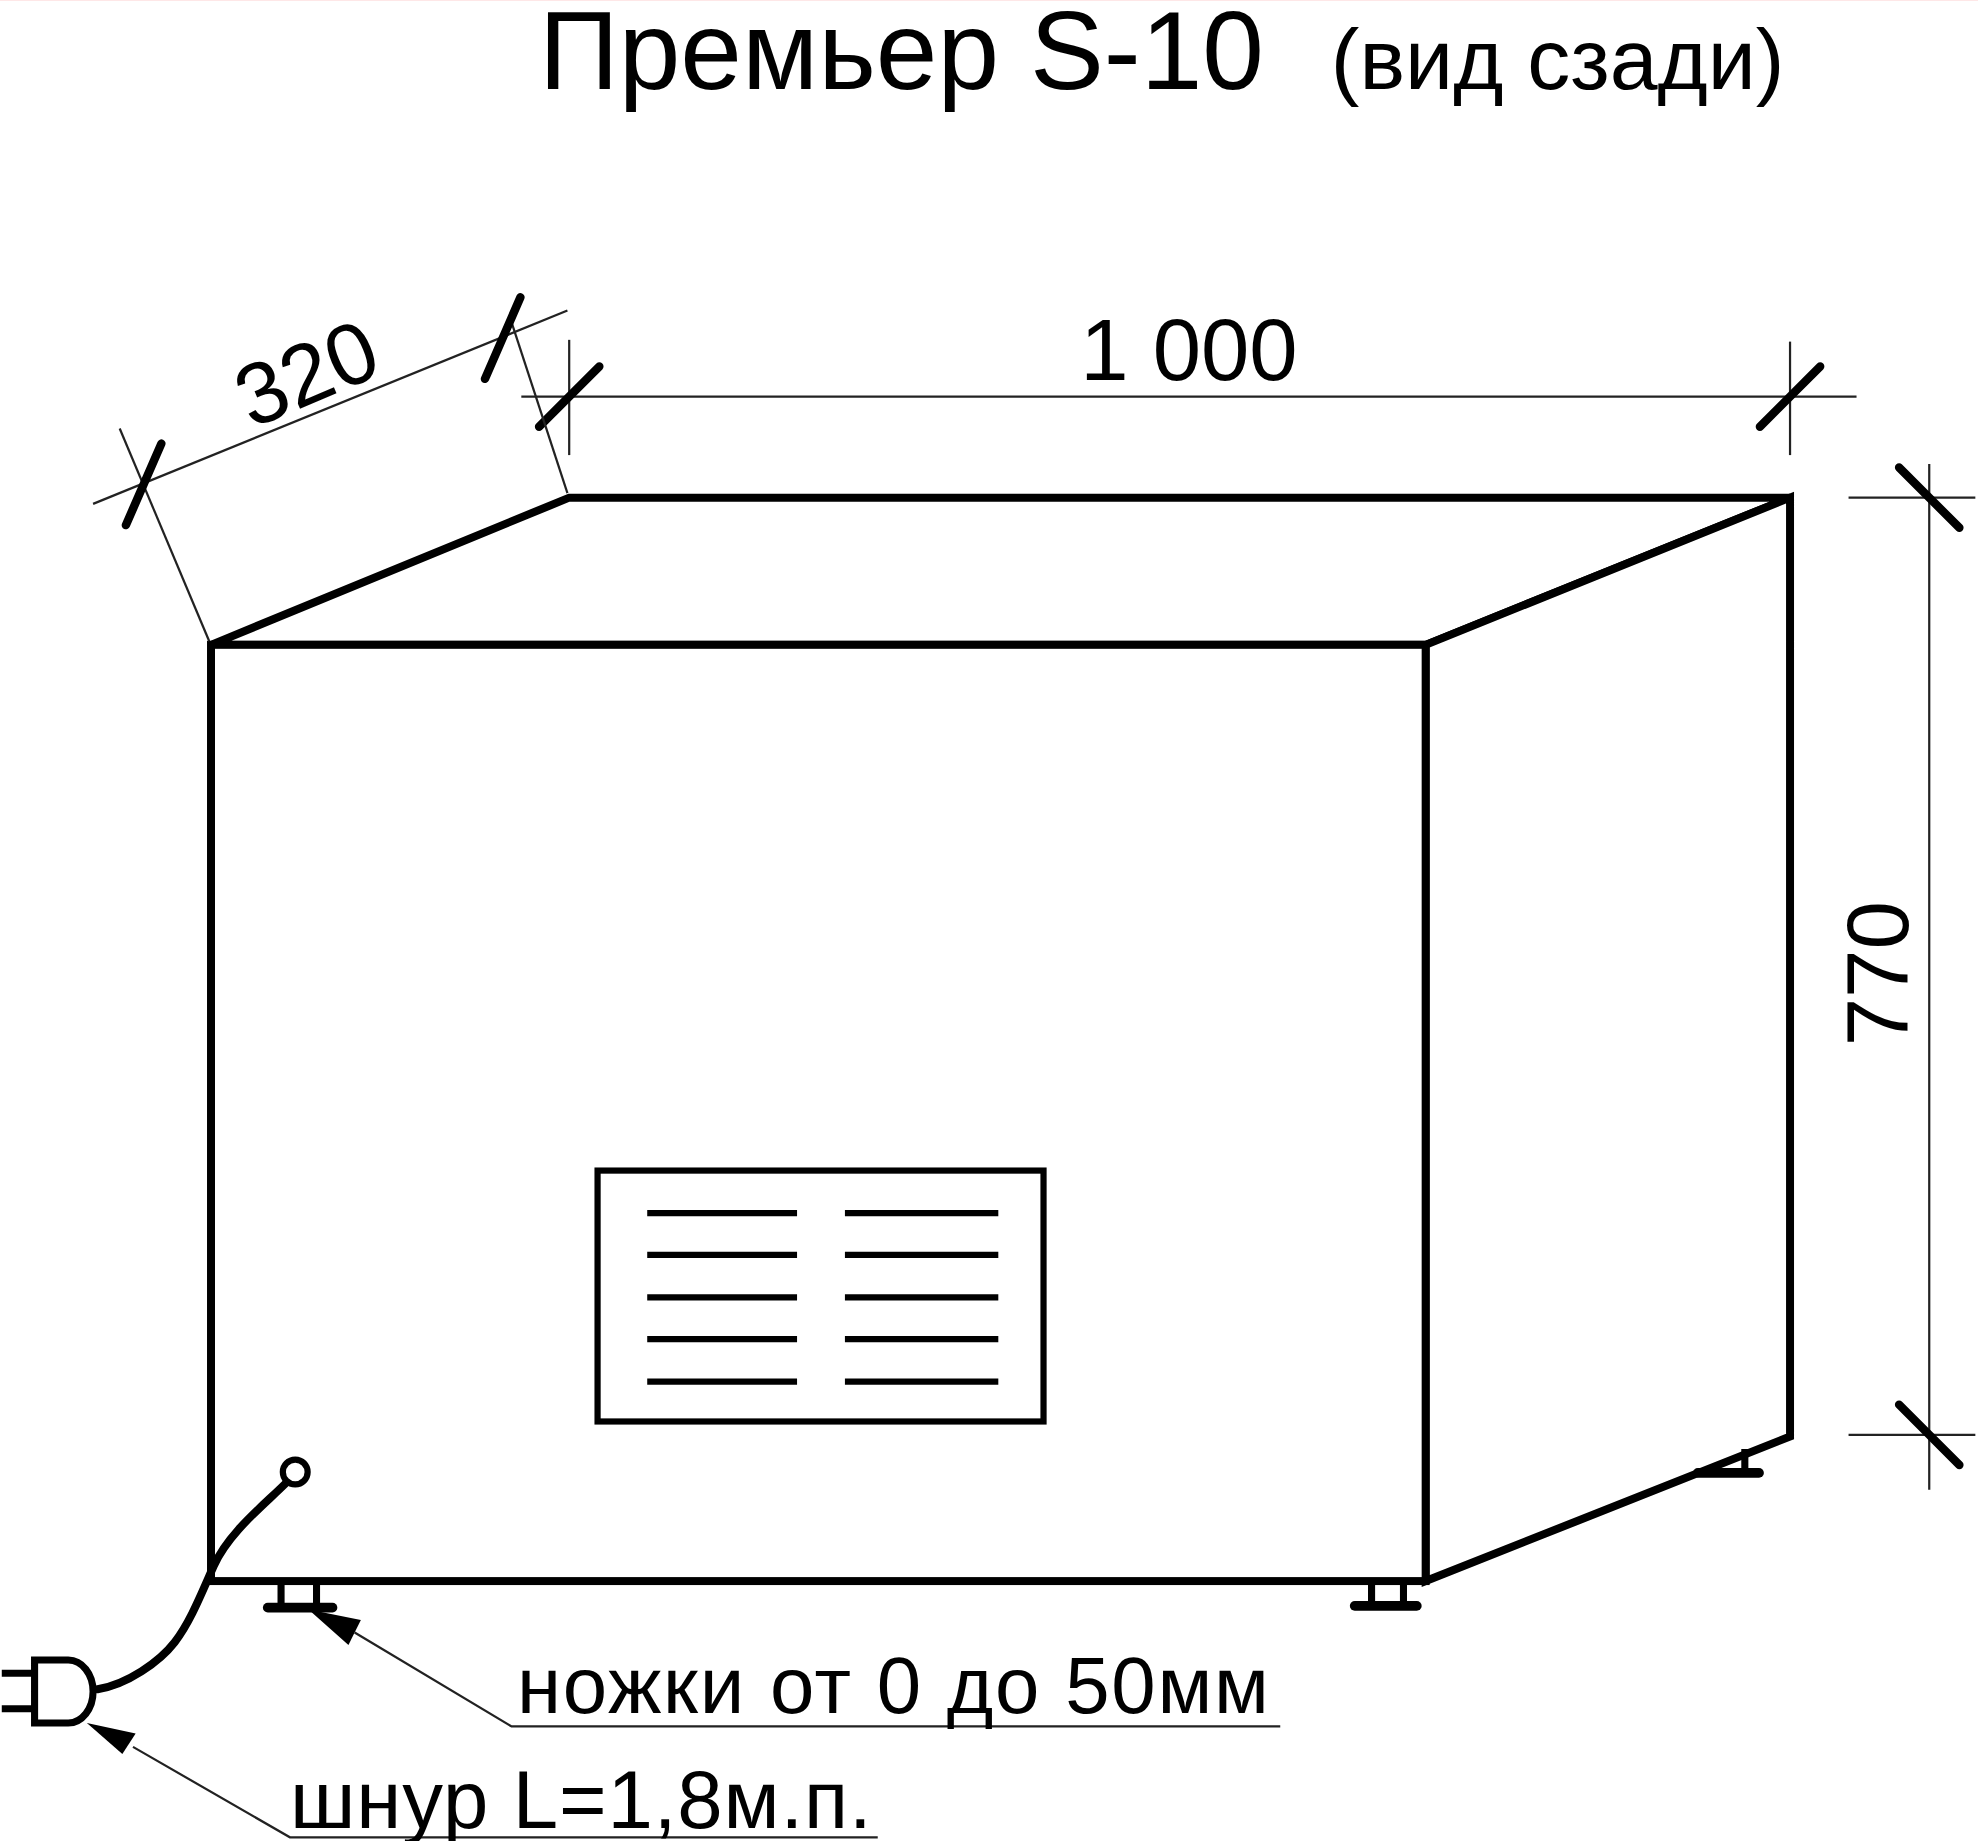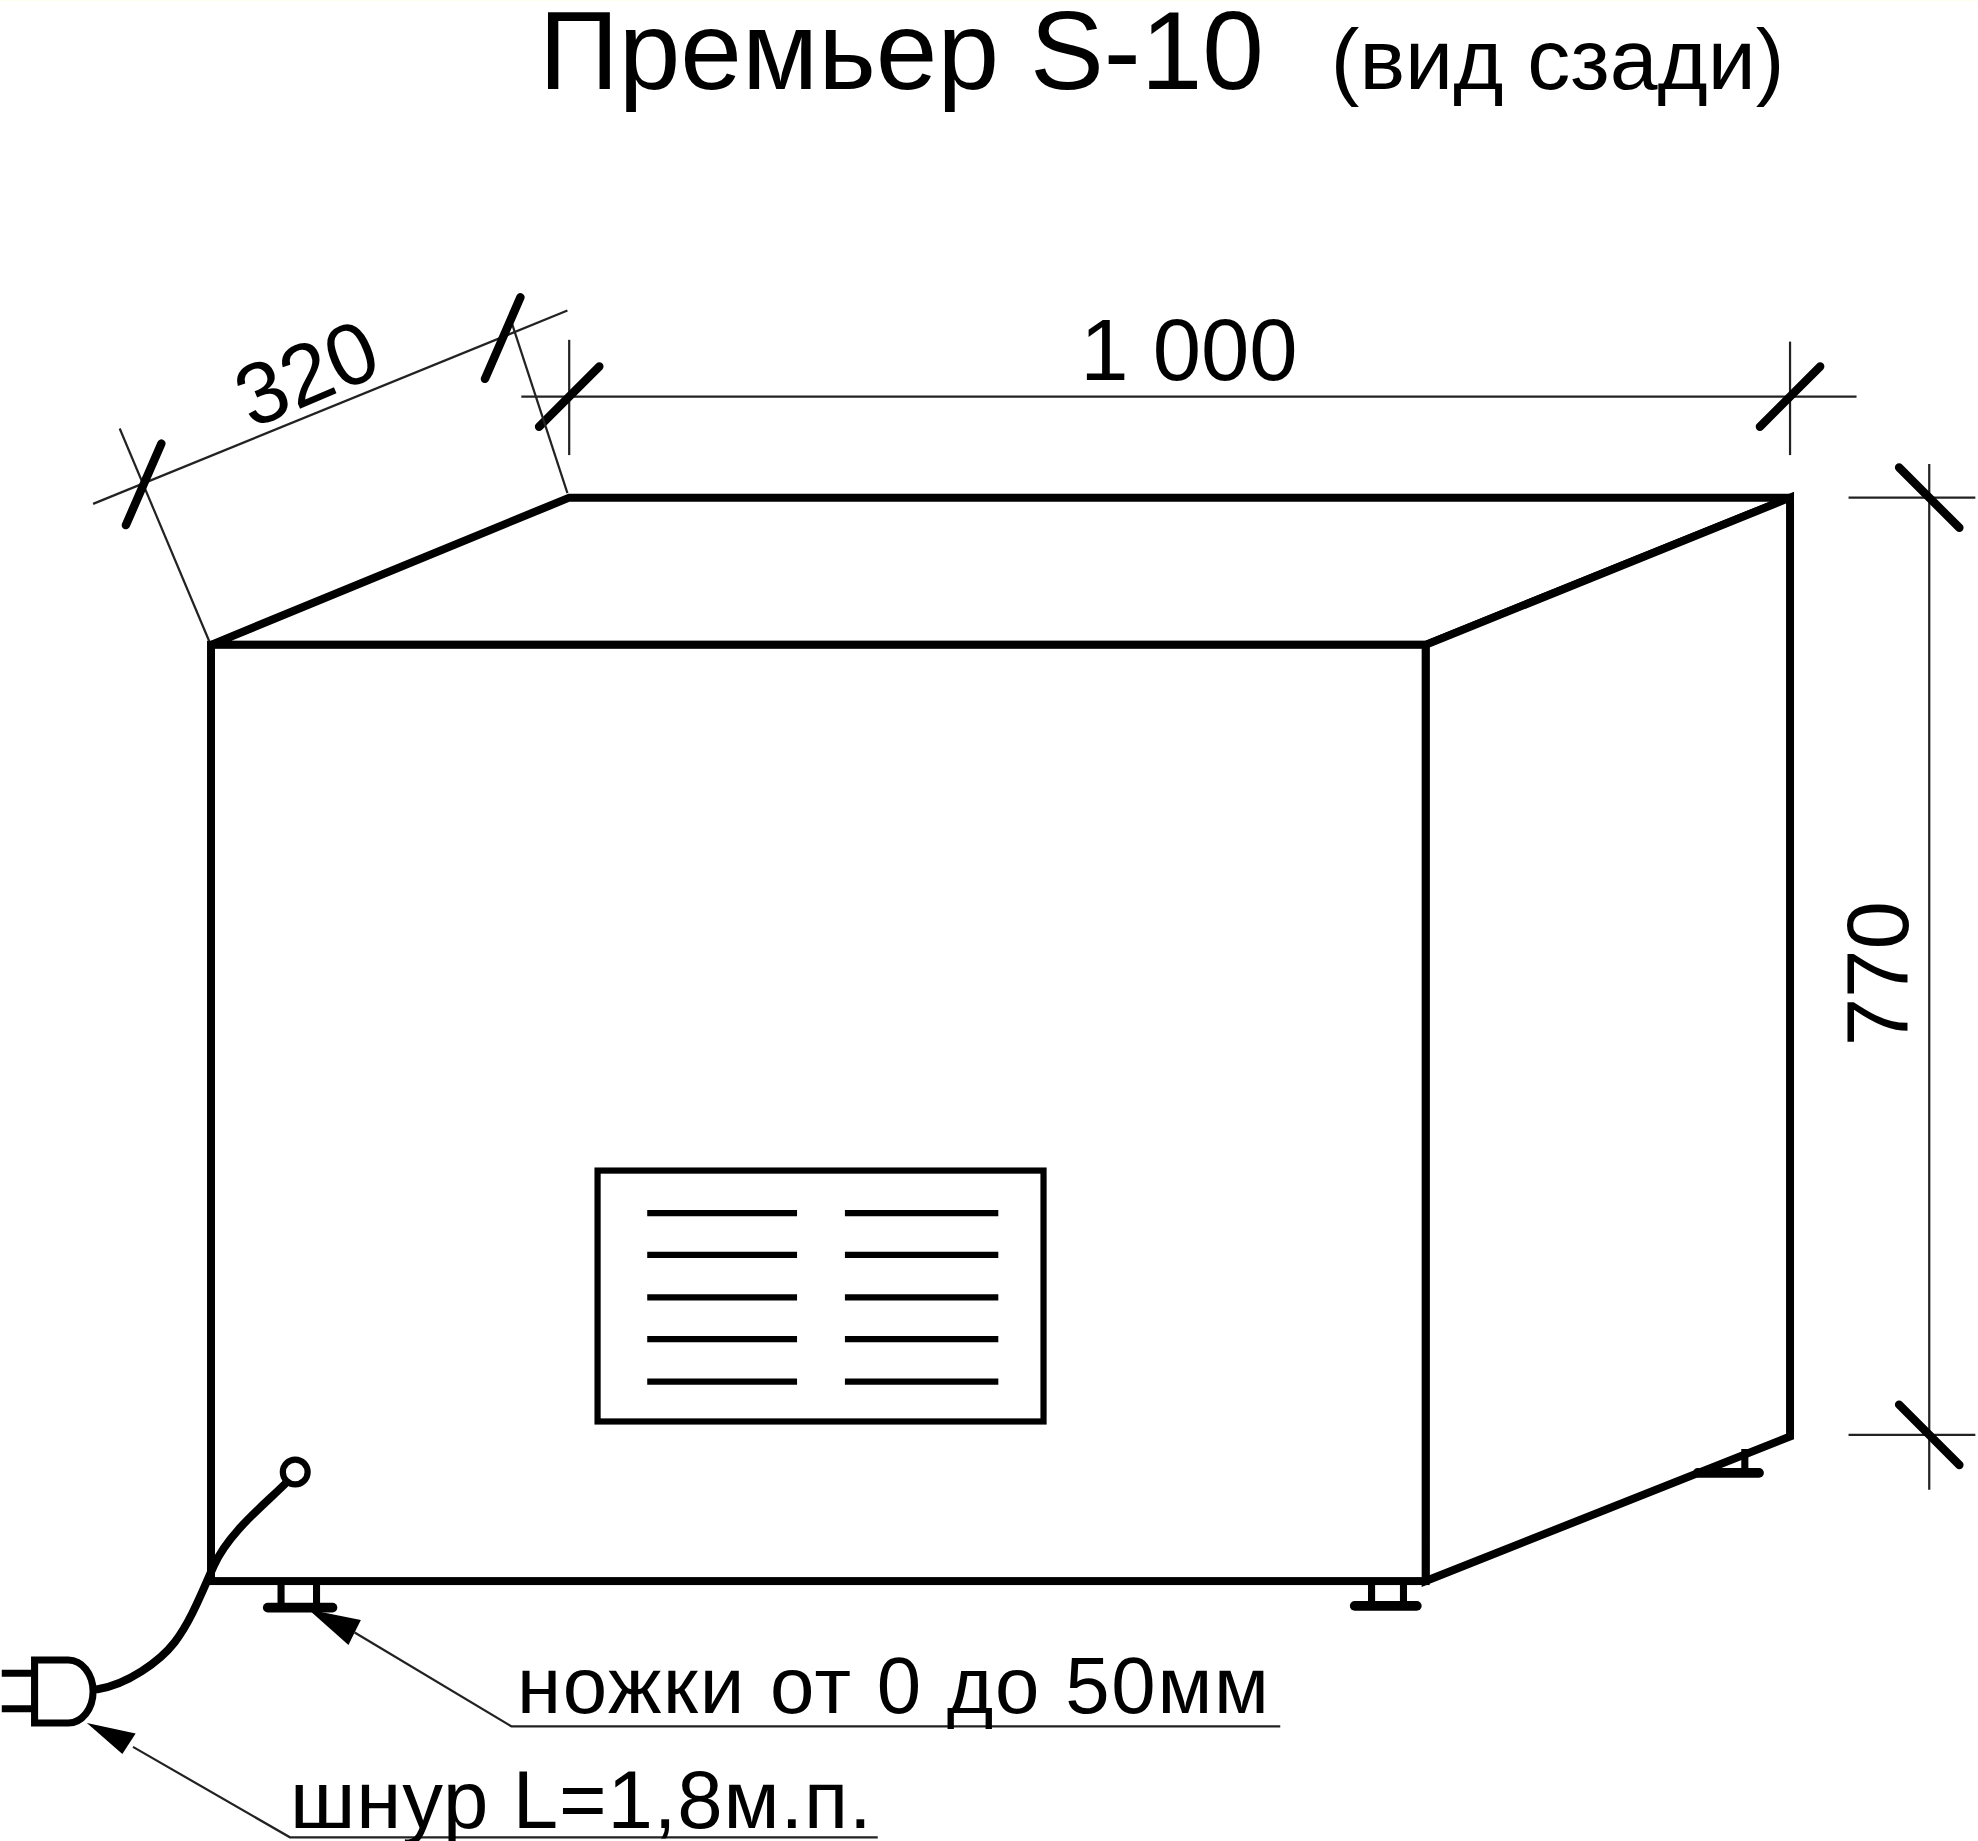--- a/index.html
+++ b/index.html
@@ -1,17 +1,17 @@
 <!DOCTYPE html>
 <html style="font-size:14px"><head>
 <meta charset="utf-8">
 <style>
   html,body{margin:0;padding:0;background:#ffffff;}
   body{font-family:"Liberation Sans", sans-serif;}
-  .stage{width:1978px;height:1842px;position:relative;background:#fef9c3;overflow:hidden;}
+  .stage{width:1978px;height:1842px;position:relative;background:#fca5a5;overflow:hidden;}
   svg{display:block;}
   text{fill:#000;}
   .t-main{font-size:125px;}
   .t-sub{font-size:97px;}
   .t-dim{font-size:98px;}
   .t-note{font-size:90px;letter-spacing:2px;}
   .t-note2{font-size:92px;letter-spacing:1px;}
   .edge{fill:#ffffff;stroke:#000;stroke-width:9;stroke-linejoin:miter;}
   .thin{fill:none;stroke:#222;stroke-width:2.5;}
   .tick{stroke:#000;stroke-width:9.5;stroke-linecap:round;}

